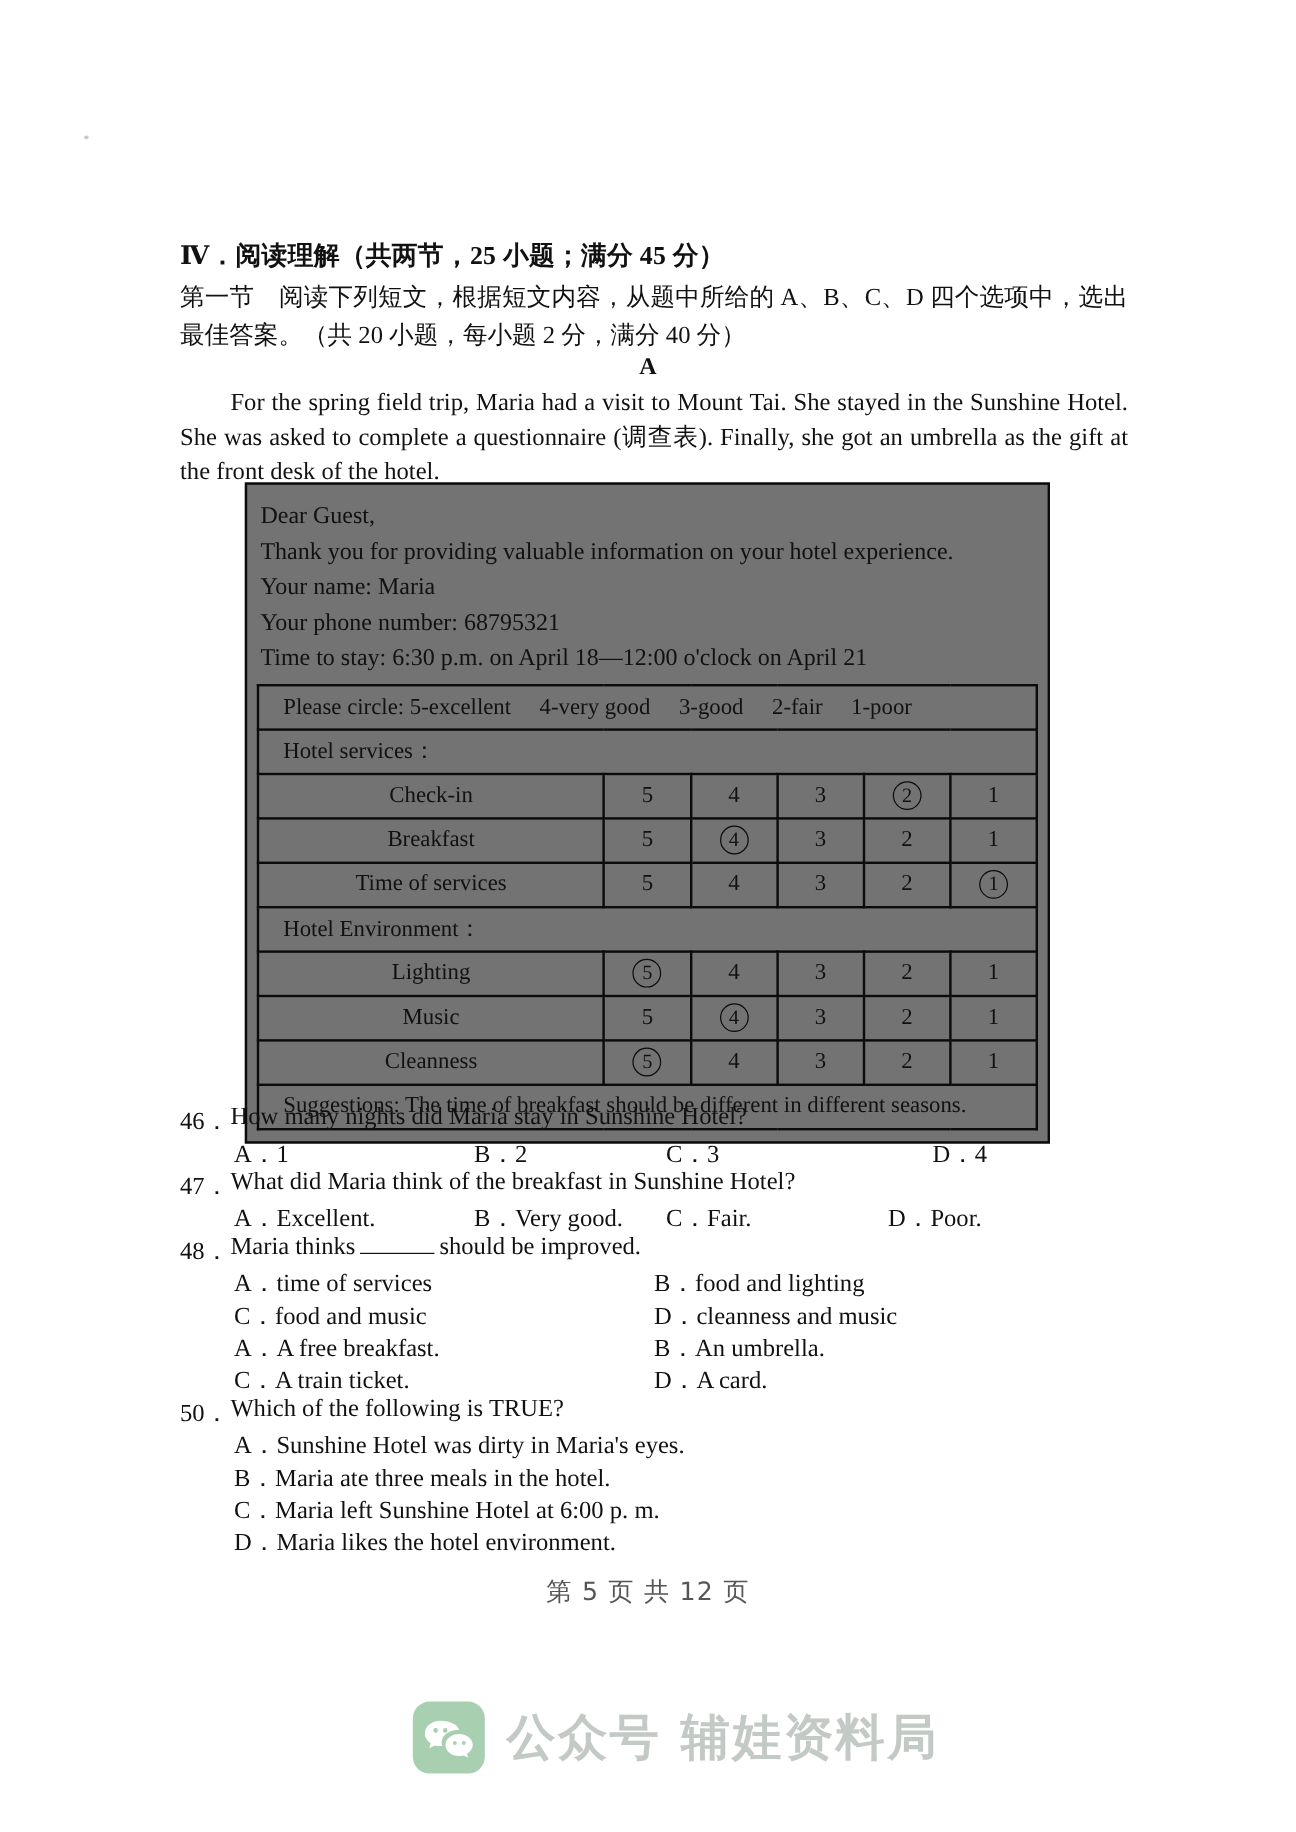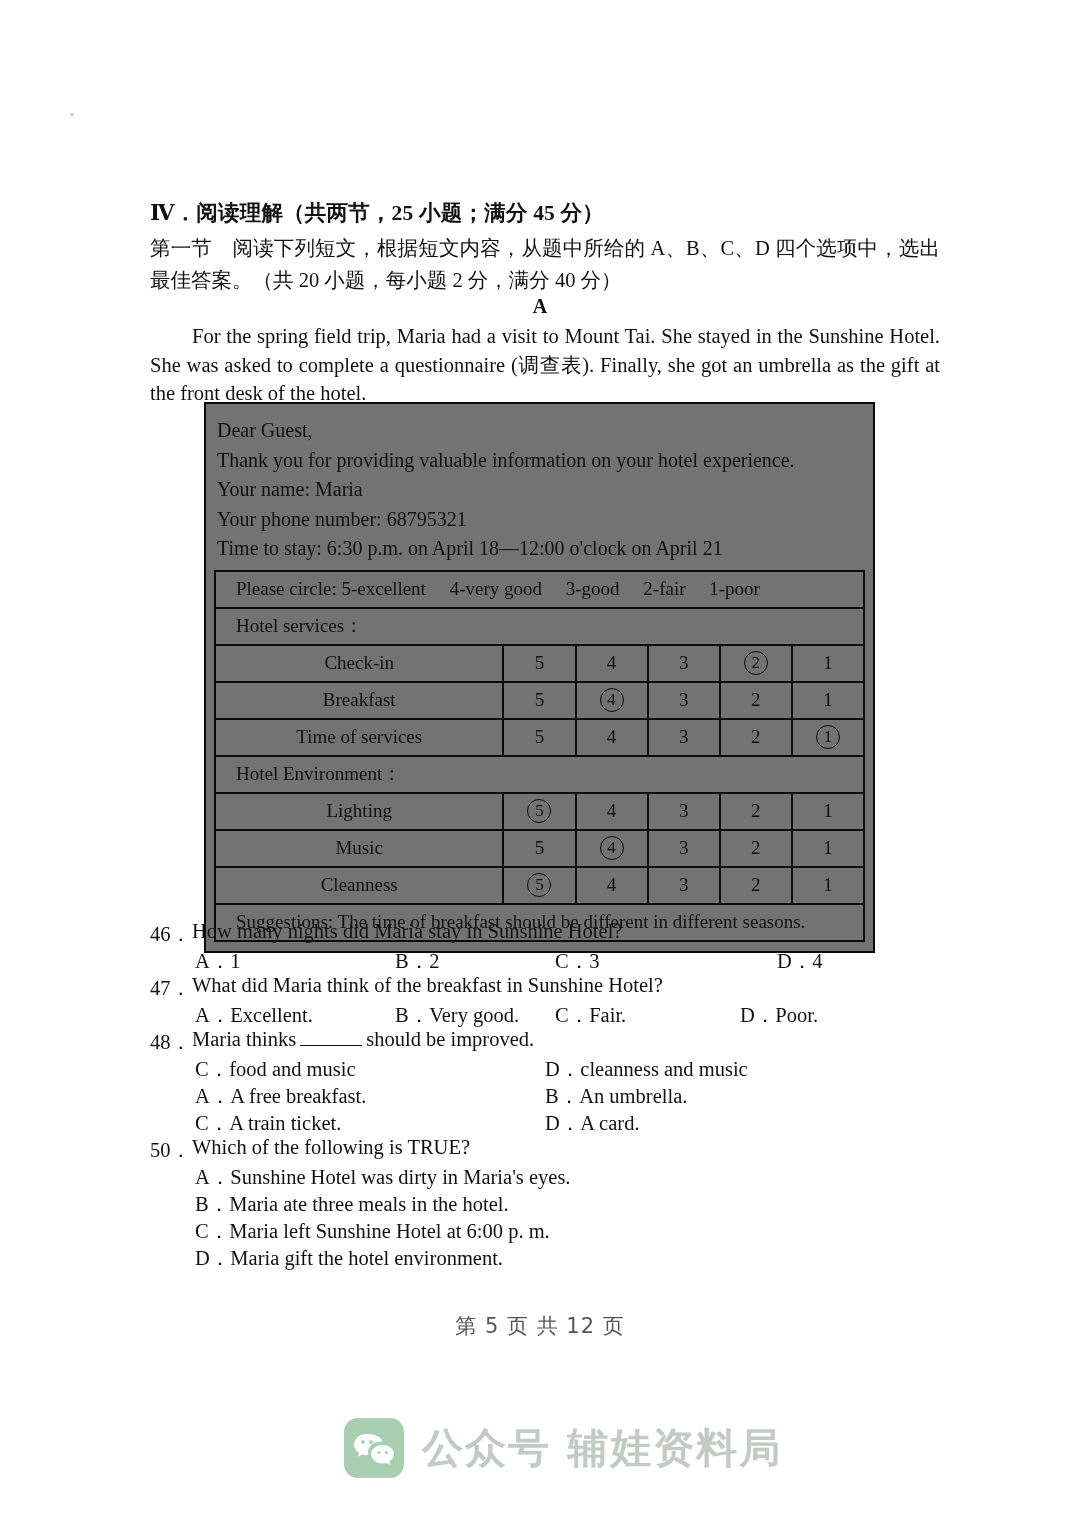--- a/index.html
+++ b/index.html
@@ -350,20 +350,24 @@
       <span class="opt oB2"><span class="lt">B．</span><span>Very good.</span></span>
       <span class="opt oC2"><span class="lt">C．</span><span>Fair.</span></span>
       <span class="opt oD2"><span class="lt">D．</span><span>Poor.</span></span>
     </div>
 
     <div class="q-row">
       <span class="q-num">48．</span>
       <span class="q-stem"><span>Maria thinks</span><span class="blank-line"></span><span>should be improved.</span></span>
     </div>
     <div class="opt-row">
+      <span class="opt oA3"><span class="lt">A．</span><span>time of services</span></span>
+      <span class="opt oB3"><span class="lt">B．</span><span>food and lighting</span></span>
+    </div>
+    <div class="opt-row">
       <span class="opt oA3"><span class="lt">C．</span><span>food and music</span></span>
       <span class="opt oB3"><span class="lt">D．</span><span>cleanness and music</span></span>
     </div>
 
     <div class="opt-row">
       <span class="opt oA3"><span class="lt">A．</span><span>A free breakfast.</span></span>
       <span class="opt oB3"><span class="lt">B．</span><span>An umbrella.</span></span>
     </div>
     <div class="opt-row">
       <span class="opt oA3"><span class="lt">C．</span><span>A train ticket.</span></span>
@@ -377,21 +381,21 @@
     <div class="opt-row">
       <span class="opt oA3"><span class="lt">A．</span><span>Sunshine Hotel was dirty in Maria's eyes.</span></span>
     </div>
     <div class="opt-row">
       <span class="opt oA3"><span class="lt">B．</span><span>Maria ate three meals in the hotel.</span></span>
     </div>
     <div class="opt-row">
       <span class="opt oA3"><span class="lt">C．</span><span>Maria left Sunshine Hotel at 6:00 p. m.</span></span>
     </div>
     <div class="opt-row">
-      <span class="opt oA3"><span class="lt">D．</span><span>Maria gift the hotel environment.</span></span>
+      <span class="opt oA3"><span class="lt">D．</span><span>Maria likes the hotel environment.</span></span>
     </div>
   </div>
 
   <div class="footer">第 5 页 共 12 页</div>
 
   <div class="watermark">
     <div class="wm-icon">
       <svg width="60" height="60" viewBox="0 0 60 60" aria-hidden="true">
         <g fill="#ffffff">
           <path d="M23 16c-7.2 0-13 4.7-13 10.5 0 3.3 1.9 6.3 4.9 8.2l-1.2 4.1 4.6-2.3c1.5.4 3.1.6 4.7.6.5 0 1 0 1.5-.1-.3-.9-.5-1.9-.5-2.9 0-5.8 5.9-10.5 13.1-10.5.5 0 1 0 1.5.1C37.6 19.4 31 16 23 16z"></path>

